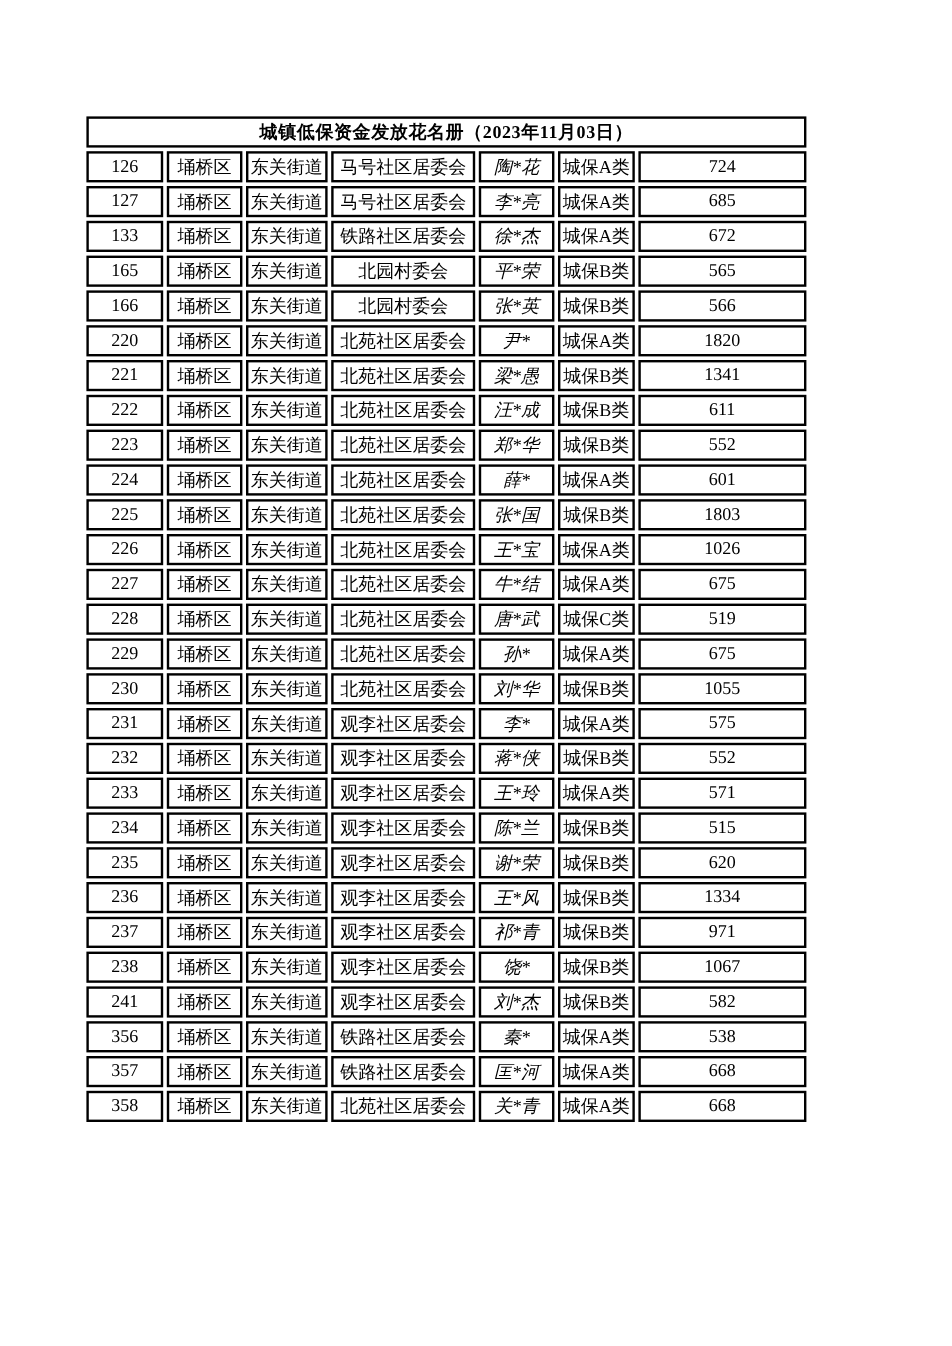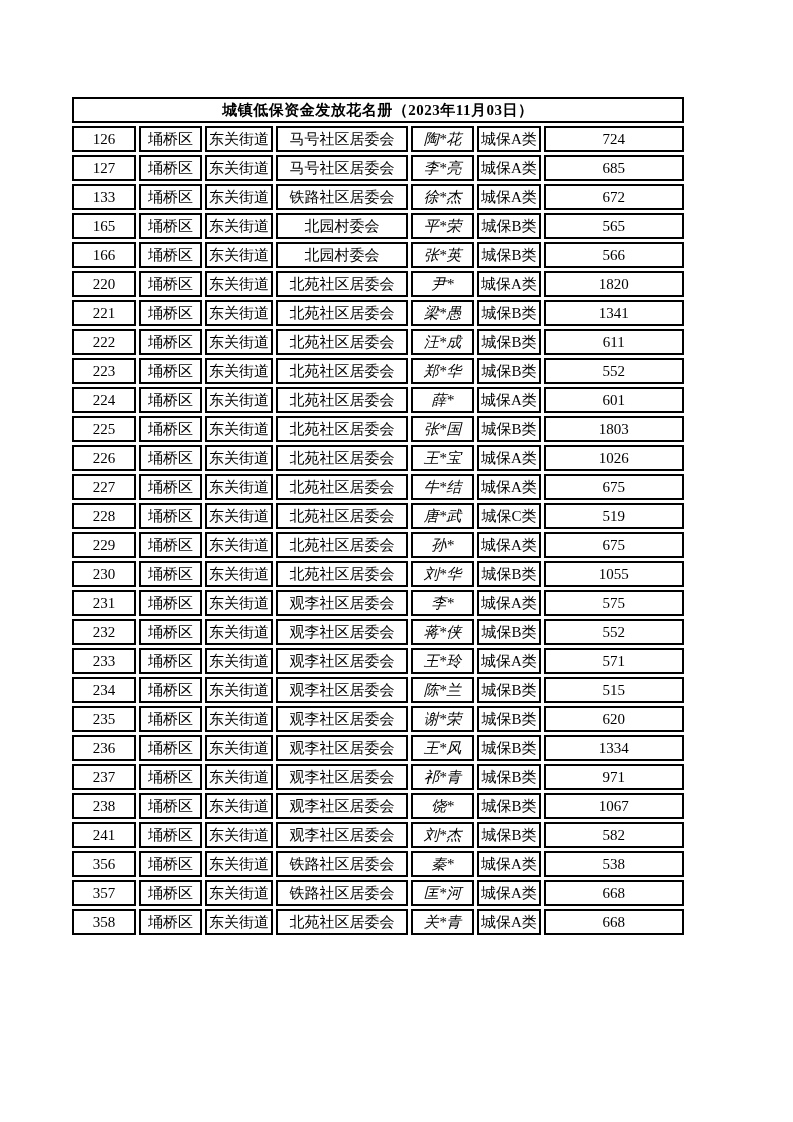--- a/index.html
+++ b/index.html
@@ -38,21 +38,21 @@
   }
   td.title-cell {
     height: 44px;
     font-size: 27px;
     font-weight: bold;
     letter-spacing: 0.5px;
   }
   .c1 { width: 64px; }
   .c2 { width: 63px; margin-top: 24px; }
   .c3 { width: 63px; }
-  .c4 { width: 132px; margin-left: 32px; }
+  .c4 { width: 120px; margin-left: 32px; }
   .c5 { width: 63px; font-style: italic; }
   .c6 { width: 44px; }
   .c7 { width: 140px; font-family: Liberation Serif, serif; }
 </style>
 </head>
 <body>
 
 <div class="page">
   <table class="roster">
     <colgroup>

